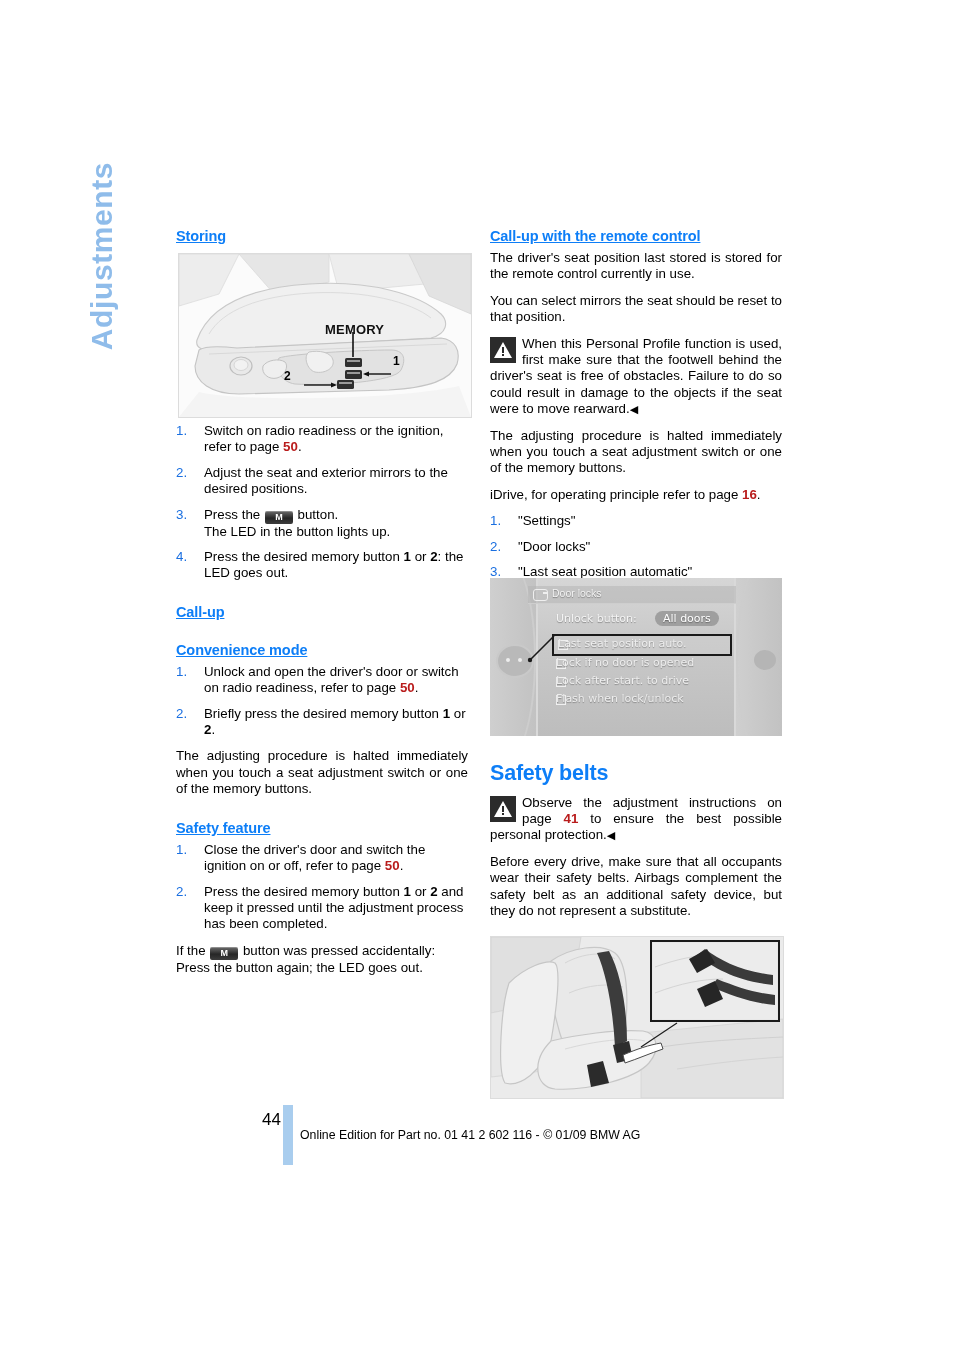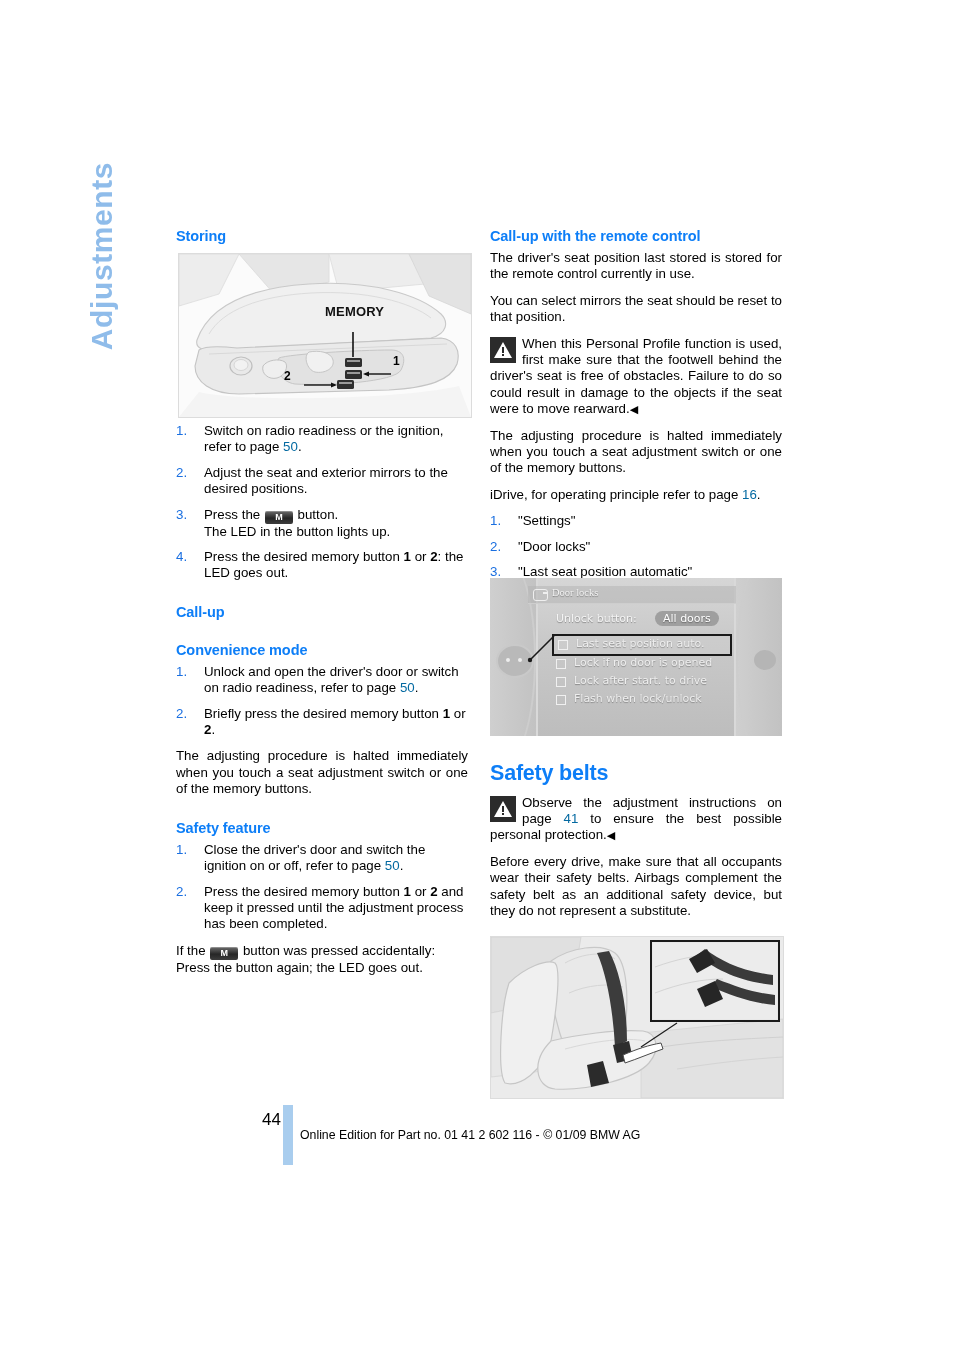--- a/index.html
+++ b/index.html
@@ -32,38 +32,39 @@
   .col{position:absolute;top:228px;width:292px;}
   .col-left{left:176px;}
   .col-right{left:490px;}
 
   h2.sub{
     color:#0d7ef7;
     font-size:14.5px;
     font-weight:bold;
     margin:0 0 6px 0;
     letter-spacing:-0.1px;
+    text-decoration:underline;
   }
   h2.sub.spaced{margin-top:22px;}
   h1.main{
     color:#0d7ef7;
     font-size:21.5px;
     font-weight:bold;
     margin:0 0 9px 0;
     letter-spacing:-0.2px;
   }
   p{
     margin:0 0 10px 0;
     font-size:13.3px;
     line-height:16.4px;
     text-align:justify;
     text-justify:inter-word;
   }
   p.nojust{text-align:left;}
-  .blue{color:#0369a1;}
+  .blue{color:#b91c1c;font-weight:bold;}
   b{font-weight:bold;}
 
   
   ol.steps{
     list-style:none;
     margin:0 0 10px 0;padding:0;
     counter-reset:stp;
   }
   ol.steps>li{
     position:relative;
@@ -179,21 +180,21 @@
     background:#b5b5b5;border-radius:50%;
   }
   .idrive .titlebar{
     position:absolute;left:38px;top:8px;right:46px;height:17px;
     background:rgba(180,180,180,.55);
     border-bottom:1px solid #cecece;
   }
   .idrive .titlebar .ttl{
     position:absolute;left:24px;top:1px;
     font-size:10.5px;color:#f2f2f2;
-    font-family:Liberation Serif, serif;
+    font-family:Liberation Sans, sans-serif;
     text-shadow:0 1px 1px rgba(0,0,0,.35);
   }
   .idrive .lockicon{
     position:absolute;left:5px;top:3px;width:13px;height:10px;
     border:1.5px solid #efefef;border-radius:3px;
   }
   .idrive .lockicon:after{
     content:"";position:absolute;left:9px;top:2px;width:5px;height:1.5px;background:#efefef;
   }
   .idrive .row-unlock{
@@ -214,34 +215,34 @@
   .idrive .opt{
     position:absolute;left:62px;right:50px;height:16px;
     font-size:11px;color:#ededed;
     font-family:"DejaVu Sans", sans-serif;
     text-shadow:0 1px 1px rgba(0,0,0,.3);
   }
   .idrive .opt .cb{
     position:absolute;left:4px;top:3px;width:8px;height:8px;
     border:1.5px solid #f0f0f0;
   }
-  .idrive .opt .txt{position:absolute;left:22px;top:0;}
+  .idrive .opt .txt{position:absolute;left:4px;top:0;}
   .idrive .opt.sel{
     border:2px solid #1a1a1a;
     background:rgba(205,205,205,.55);
     height:18px;
   }
   .idrive .opt.sel .txt{top:1px;}
   .idrive .opt.sel .cb{top:4px;}
   .idrive .pointer{position:absolute;left:0;top:0;width:292px;height:158px;}
 
   
   .seatfig{position:absolute;left:0;top:0;width:292px;height:163px;background:#fafafa;}
   .memlabel{
-    position:absolute;left:146px;top:50px;
+    position:absolute;left:146px;top:68px;
     font-size:13px;font-weight:bold;color:#111;
     letter-spacing:.2px;
   }
   .callout1{position:absolute;left:214px;top:100px;font-size:12px;font-weight:bold;}
   .callout2{position:absolute;left:105px;top:115px;font-size:12px;font-weight:bold;}
 
   
   .beltfig{position:absolute;left:0;top:0;width:292px;height:161px;background:#ededed;}
 </style>
 </head>

